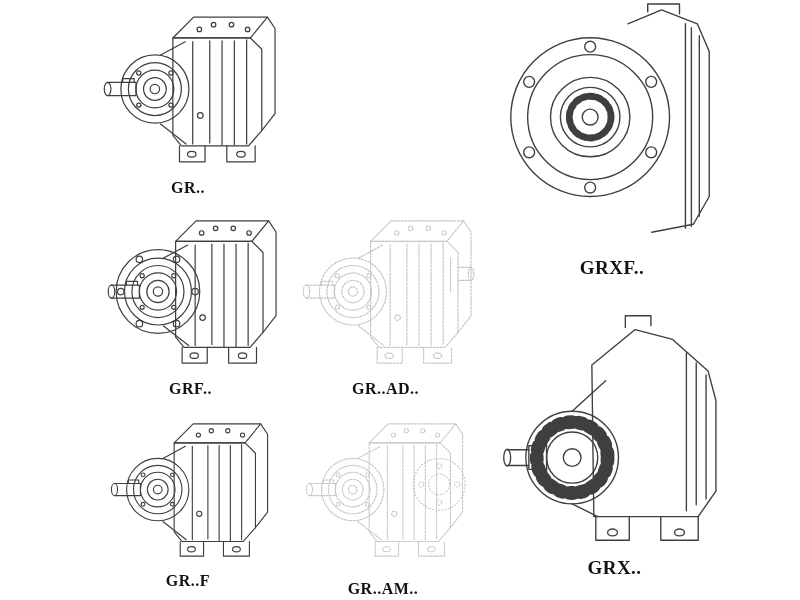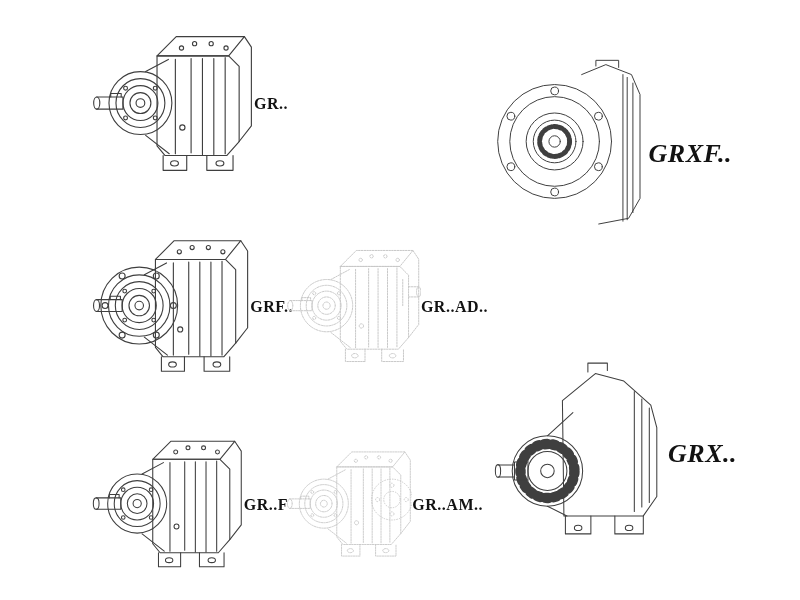--- a/index.html
+++ b/index.html
@@ -1,32 +1,32 @@
 <!DOCTYPE html>
 <html><head>
 <meta charset="utf-8">
 <style>
   html,body{margin:0;padding:0;background:#ffffff;}
   body{width:800px;height:600px;overflow:hidden;font-family:"Liberation Serif",serif;}
   .canvas{position:relative;width:800px;height:600px;background:#ffffff;}
-  .cell{position:absolute;display:flex;flex-direction:row;align-items:center;justify-content:flex-start;}
+  .cell{position:absolute;display:flex;flex-direction:column;align-items:center;justify-content:flex-start;}
   .fig-label{font-weight:700;color:#121212;font-size:16px;letter-spacing:.5px;line-height:1.1;margin-top:2px;white-space:nowrap;}
-  .fig-label.big{font-size:26px;margin-top:8px;font-style:italic;}
+  .fig-label.big{font-size:19px;margin-top:0;}
   svg.draw{display:block;}
   .ink{color:#3f3f3f;}
   .faded{color:#c6c6c6;stroke-dasharray:2.2 1.6;}
   
   #cell-gr   {left:88px;  top:2px;   width:200px; height:202px;}
   #cell-grz  {left:283px; top:2px;   width:200px; height:202px;}
   #cell-grxf {left:492px; top:0px;   width:240px; height:300px;}
   #cell-grf  {left:88px;  top:206px; width:205px; height:200px;text-align:right;}
   #cell-grad {left:283px; top:206px; width:205px; height:200px;}
   #cell-grx  {left:492px; top:302px; width:245px; height:296px;}
   #cell-grff {left:88px;  top:410px; width:200px; height:188px;font-family:Liberation Serif, serif;}
-  #cell-gram {left:283px; top:410px; width:200px; height:188px;}
+  #cell-gram {left:283px; top:410px; width:200px; height:188px;justify-content:space-between;}
 </style>
 </head>
 <body>
 
 <svg aria-hidden="true" style="position:absolute;width:0;height:0">
   <defs>
 
     <symbol id="sym-side" viewBox="0 0 190 185">
       <g fill="none" stroke="currentColor" stroke-width="1.3" stroke-linejoin="round" stroke-linecap="round">
         <path d="M79,38 L101,16 L179,16 L161,38 Z"></path>

